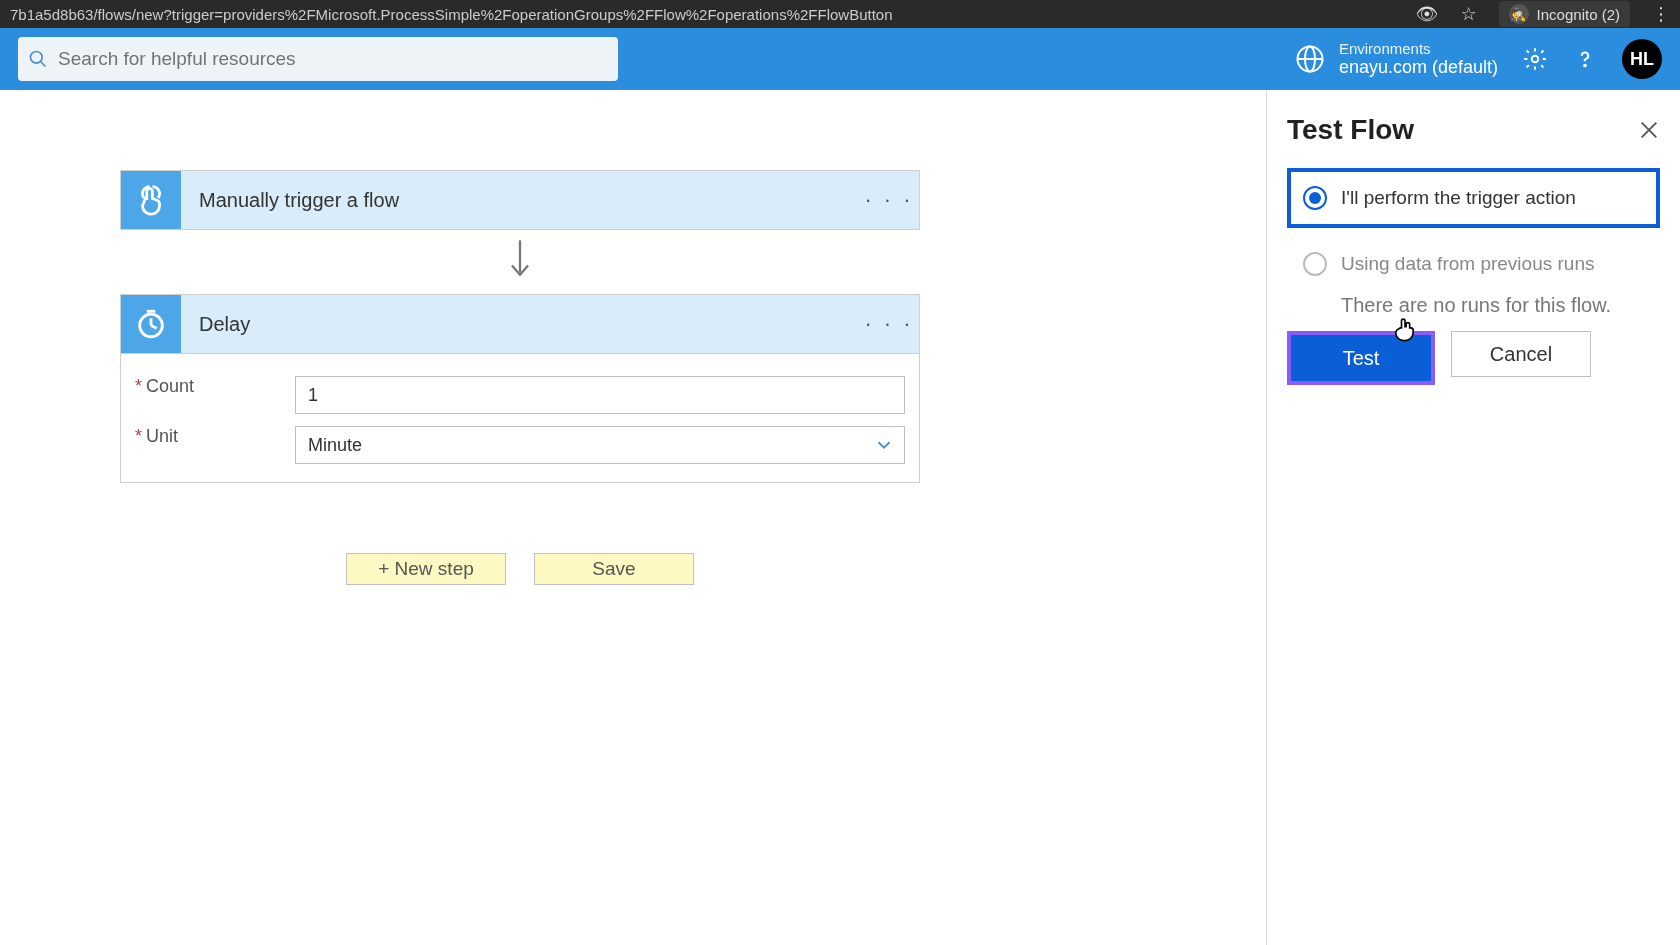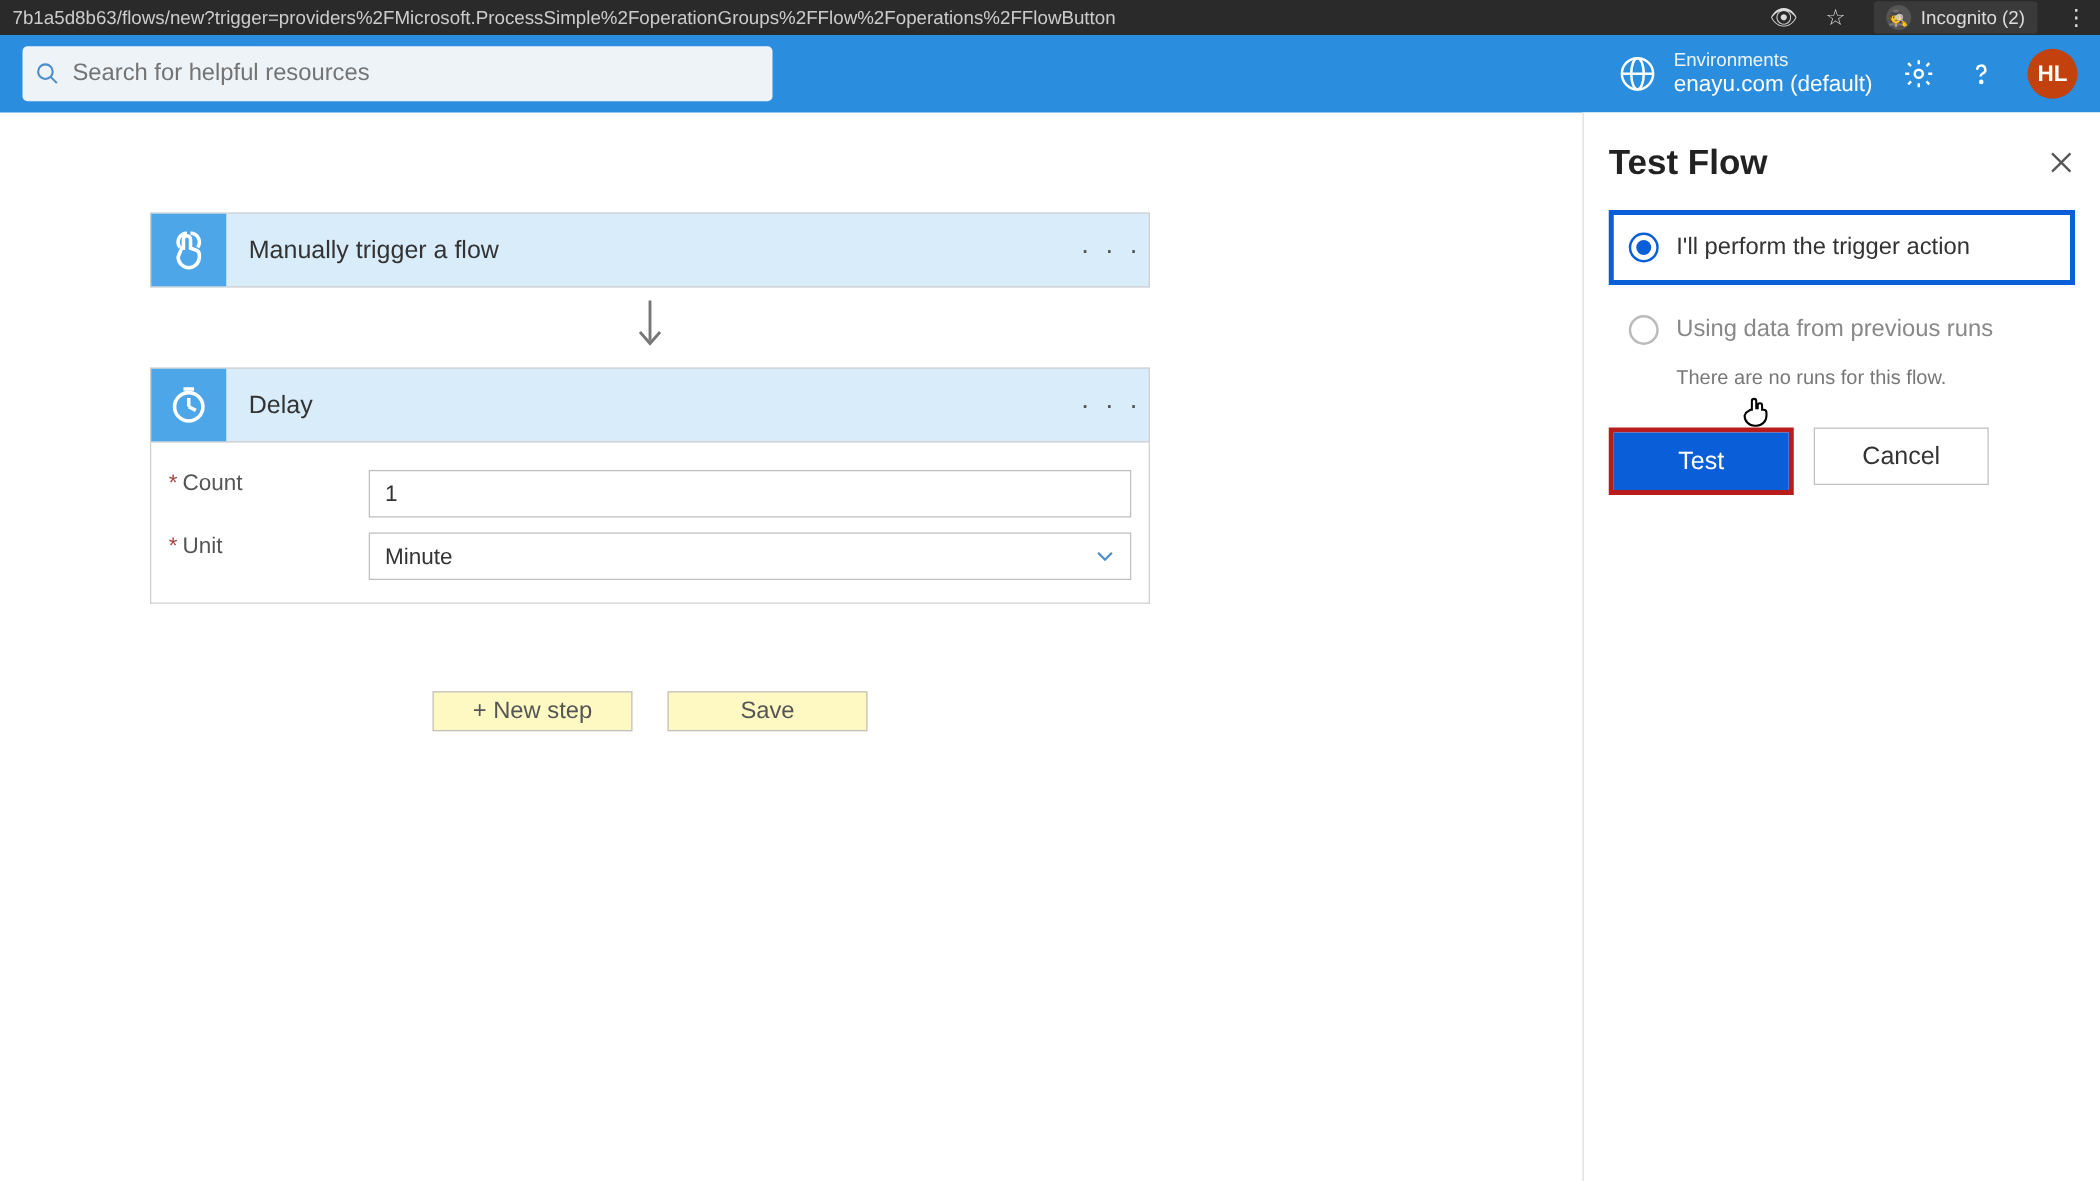--- a/index.html
+++ b/index.html
@@ -47,21 +47,21 @@
     color: #333;
   }
   .search-input::placeholder { color: #737373; }
 
   .header-right { margin-left:auto; display:flex; align-items:center; gap:24px; color:#fff; }
   .env-block { display:flex; align-items:center; gap:14px; }
   .env-icon { width:30px; height:30px; }
   .env-text .lbl { font-size:15px; opacity:.9; }
   .env-text .val { font-size:18px; }
   .hicon { width:26px; height:26px; stroke:#fff; fill:none; stroke-width:1.8; cursor:pointer;}
-  .avatar { width:40px; height:40px; border-radius:50%; background:#c2410c; color:#fff; display:flex; align-items:center; justify-content:center; font-size:18px; font-weight:600; }
+  .avatar { width:40px; height:40px; border-radius:50%; background:#000000; color:#fff; display:flex; align-items:center; justify-content:center; font-size:18px; font-weight:600; }
 
   
   .main { display:flex; height: calc(945px - 28px - 62px); }
   .canvas { flex:1; position:relative; padding-top:80px; }
   .side-panel { width:414px; border-left:1px solid #ddd; background:#fff; padding:24px 20px; position:relative;}
 
   
   .flow-col { width:800px; margin:0 auto 0 120px; }
   .card {
     border:1px solid #cfcfcf;
@@ -106,24 +106,24 @@
   .panel-head { display:flex; align-items:center; justify-content:space-between; margin-bottom:22px;}
   .panel-title { font-size:28px; font-weight:600; color:#222; }
   .close-x { width:22px; height:22px; stroke:#555; stroke-width:2; cursor:pointer; fill:none;}
 
   .radio-row { display:flex; align-items:center; gap:14px; padding:14px 16px; font-size:19px; color:#333; }
   .radio-row.highlight { border:4px solid #0a5fd8;padding-left:12px; }
   .radio-outer { width:24px; height:24px; border:2px solid #0a5fd8; border-radius:50%; display:flex; align-items:center; justify-content:center; flex-shrink:0;}
   .radio-outer.selected::after { content:""; width:12px; height:12px; border-radius:50%; background:#0a5fd8; }
   .radio-row.disabled { color:#888; }
   .radio-row.disabled .radio-outer { border-color:#bbb; }
-  .sub-note { font-size:16px; color:#777; margin:4px 0 30px 54px; }
+  .sub-note { font-size:20px; color:#777; margin:4px 0 14px 54px; }
 
   .panel-actions { display:flex; gap:16px; margin-top:10px; }
-  .panel-actions .highlight-wrap { border:4px solid #b91c1c; display:inline-flex; }
+  .panel-actions .highlight-wrap { border:4px solid #8b5cf6; display:inline-flex; }
   .pbtn { min-width:140px; height:46px; font-size:20px; border:1px solid #bfbfbf; background:#fff; color:#333; cursor:pointer; }
   .pbtn.primary { background:#0a5fd8; color:#fff; border:none; }
 
   
   .cursor-hand {
     position:absolute;
     width:28px; height:28px;
     pointer-events:none;
   }
   .cursor-hand svg { width:100%; height:100%; }

